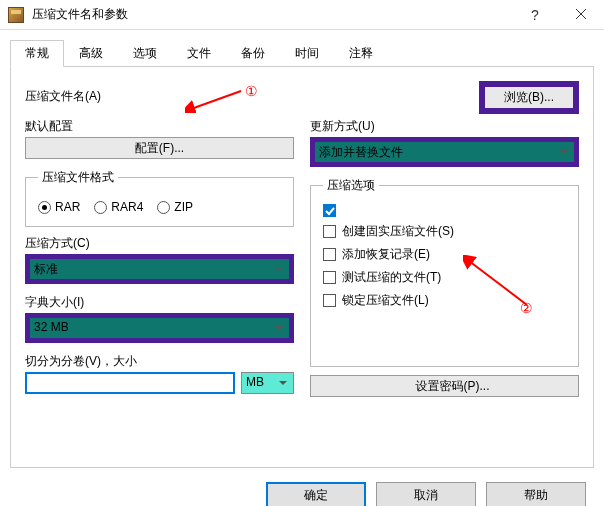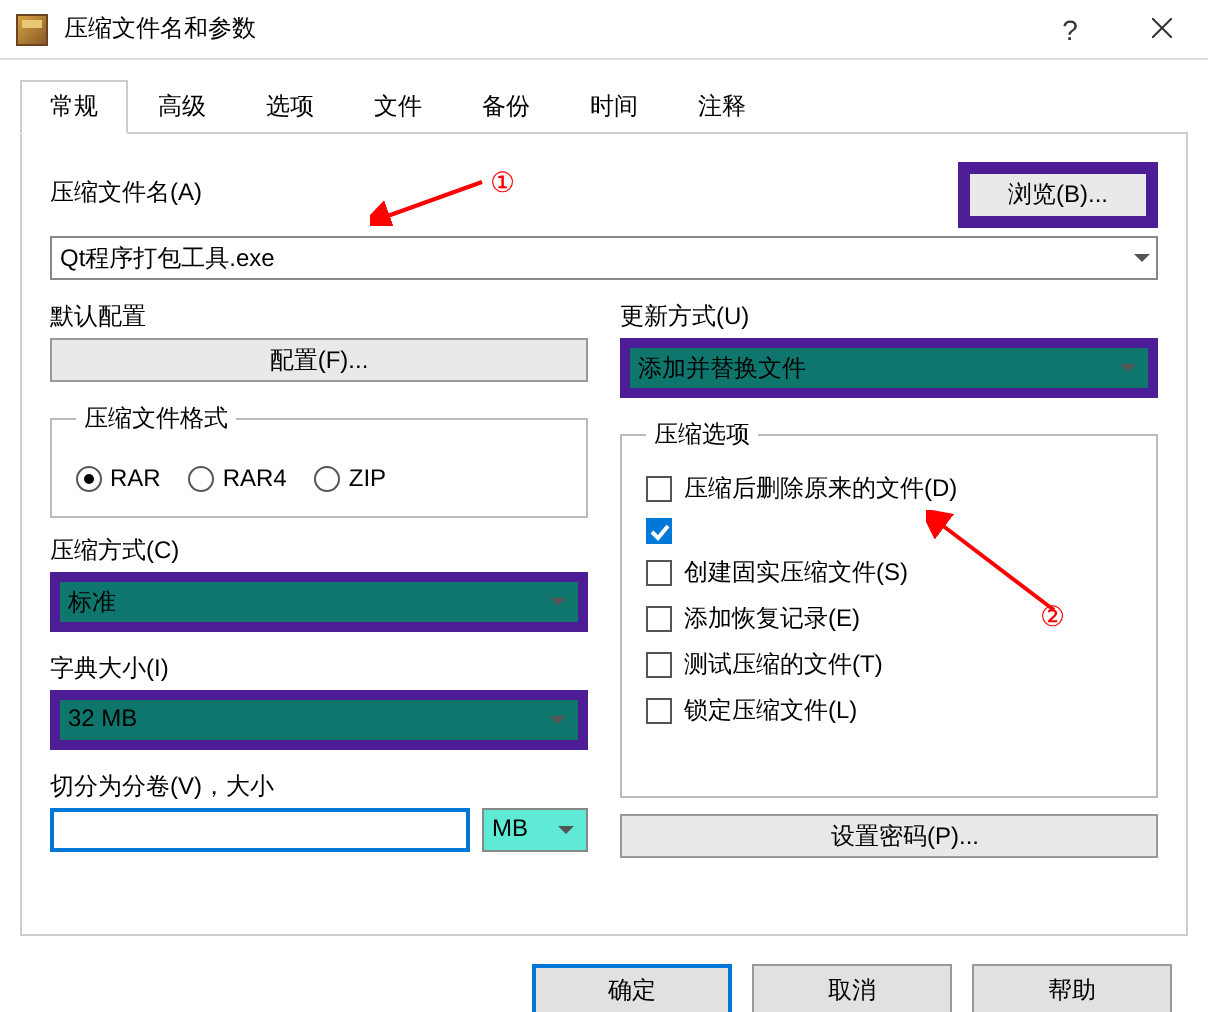--- a/index.html
+++ b/index.html
@@ -76,23 +76,20 @@
   <div class="tab">备份</div>
   <div class="tab">时间</div>
   <div class="tab">注释</div>
 </div>
 
 <div class="tab-content">
   <div class="row">
     <div class="lbl">压缩文件名(A)</div>
     <div class="browse-btn">浏览(B)...</div>
   </div>
-  <div class="filename-wrap">
-    <div class="filename-input">Qt程序打包工具.exe</div>
-  </div>
 
   <div class="two-col">
     <div class="col">
       <div class="lbl">默认配置</div>
       <div class="wide-btn">配置(F)...</div>
 
       <fieldset>
         <legend>压缩文件格式</legend>
         <div class="radio-row">
           <div class="radio">
@@ -122,24 +119,20 @@
         <div class="split-unit">MB</div>
       </div>
     </div>
 
     <div class="col">
       <div class="lbl">更新方式(U)</div>
       <div class="select">添加并替换文件</div>
 
       <fieldset style="height:190px;">
         <legend>压缩选项</legend>
-        <div class="check-row">
-            <div class="check"></div>
-            <span>压缩后删除原来的文件(D)</span>
-          </div>
         <div class="check-row">
             <div class="check sel">
               <svg viewBox="0 0 10 10">
                 <polyline points="1,5 4,8 9,2" fill="none" stroke="#fff" stroke-width="2"></polyline>
               </svg>
             </div>
           </div>
         <div class="check-row">
             <div class="check"></div>
             <span>创建固实压缩文件(S)</span>

